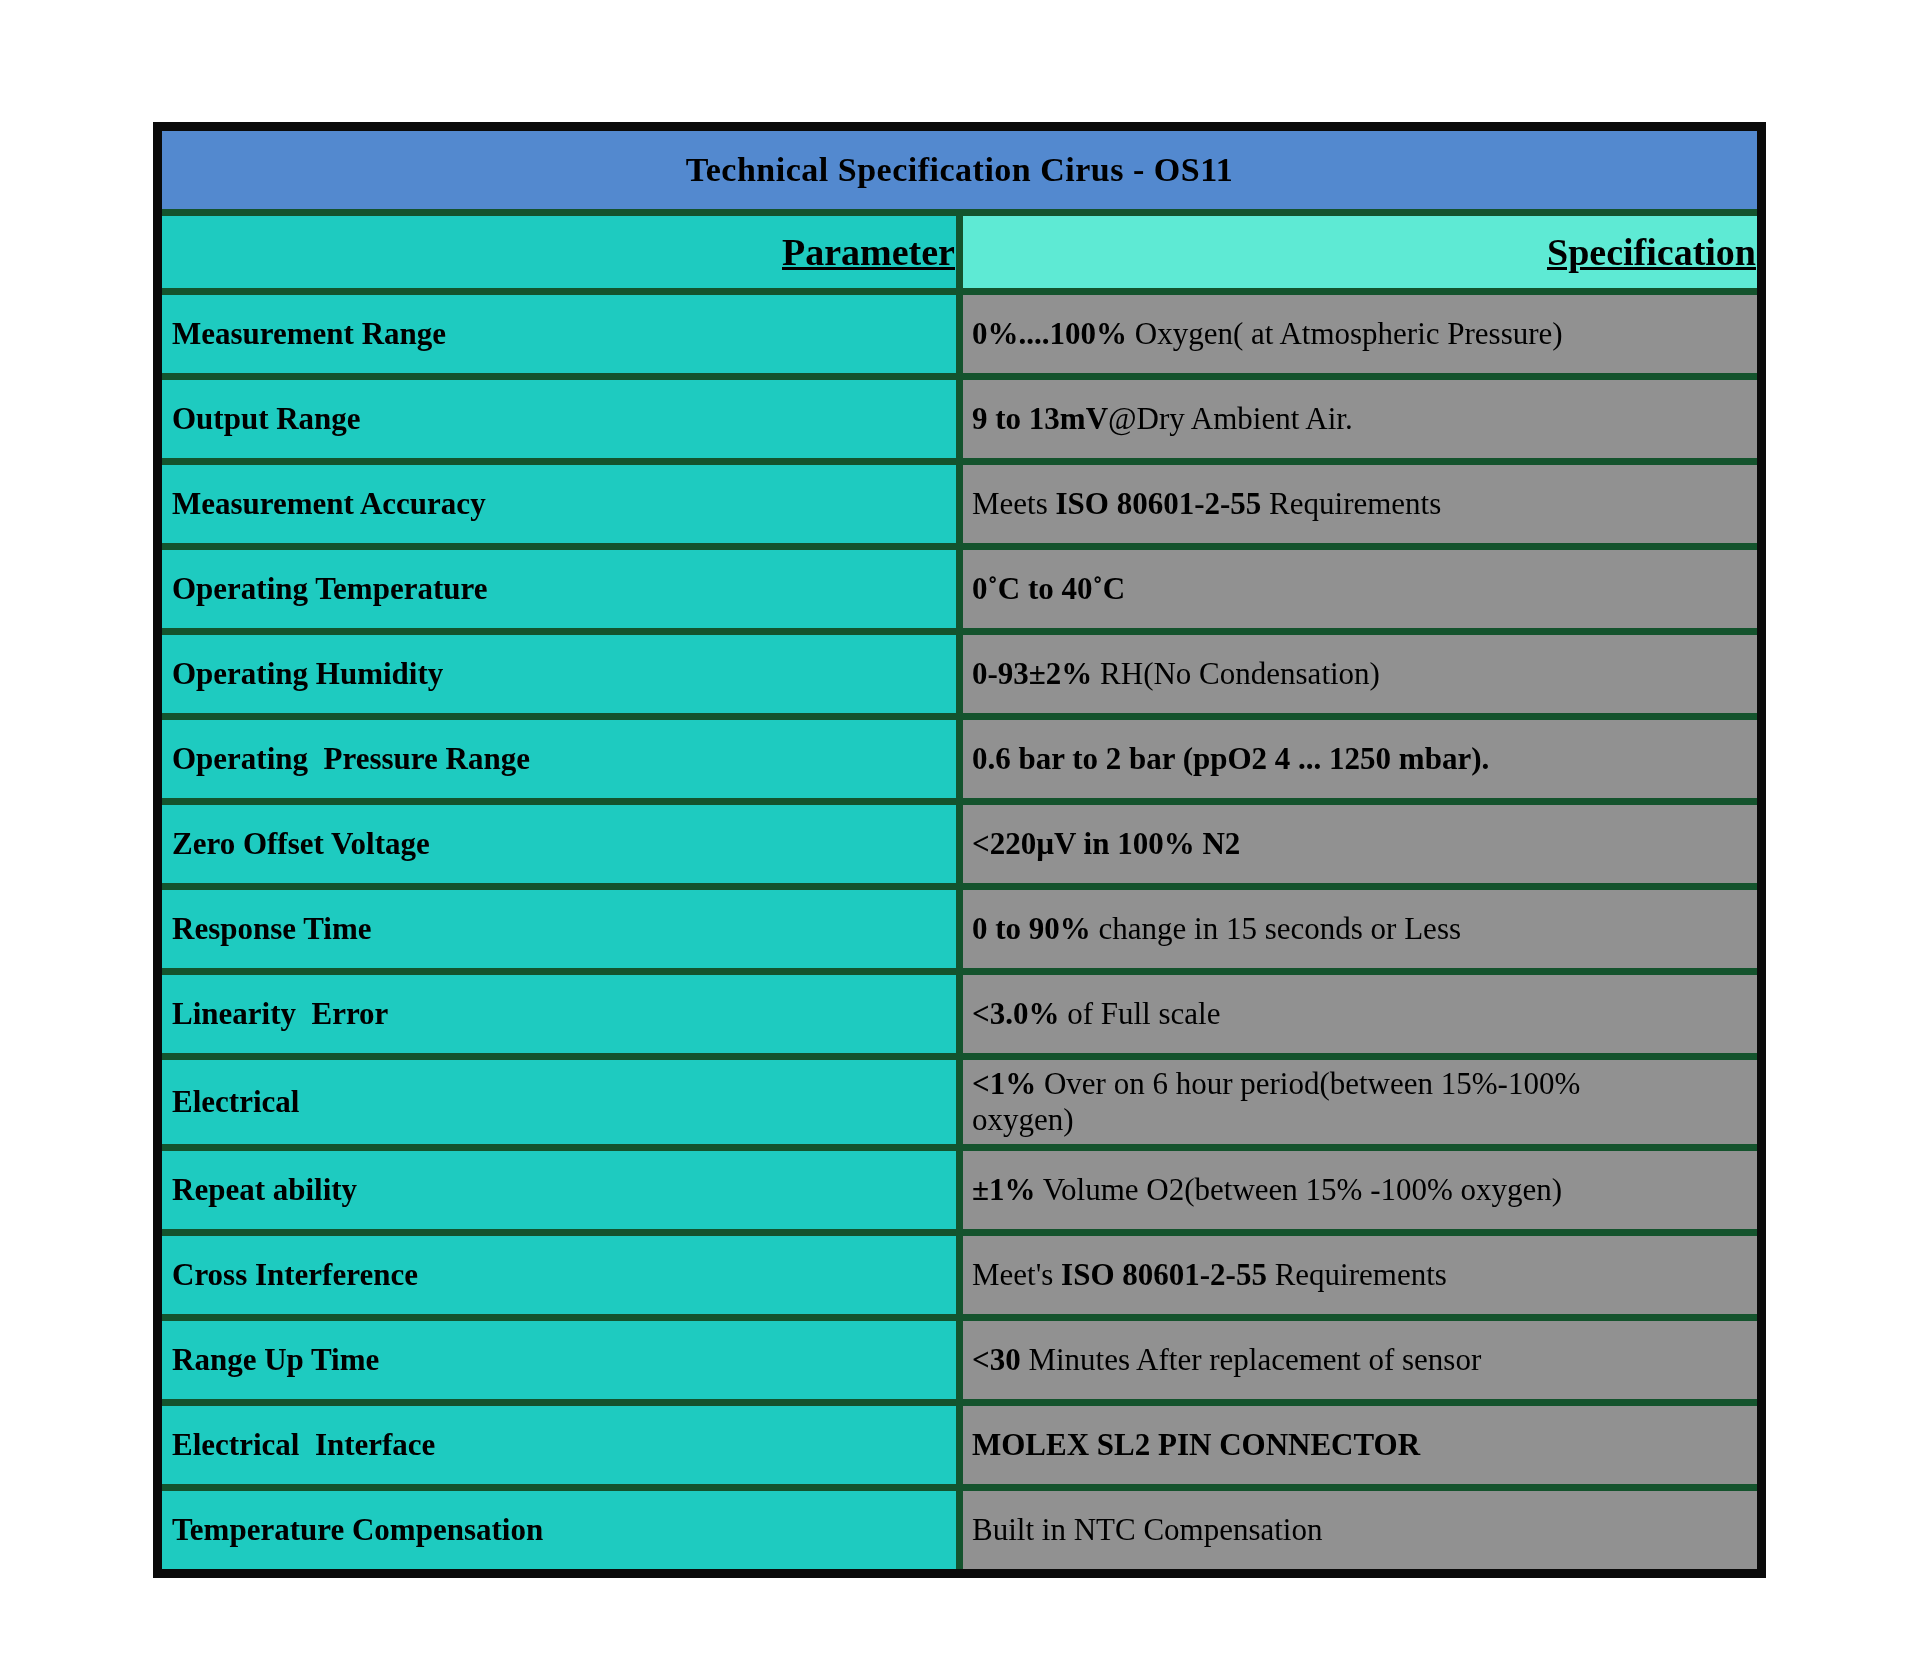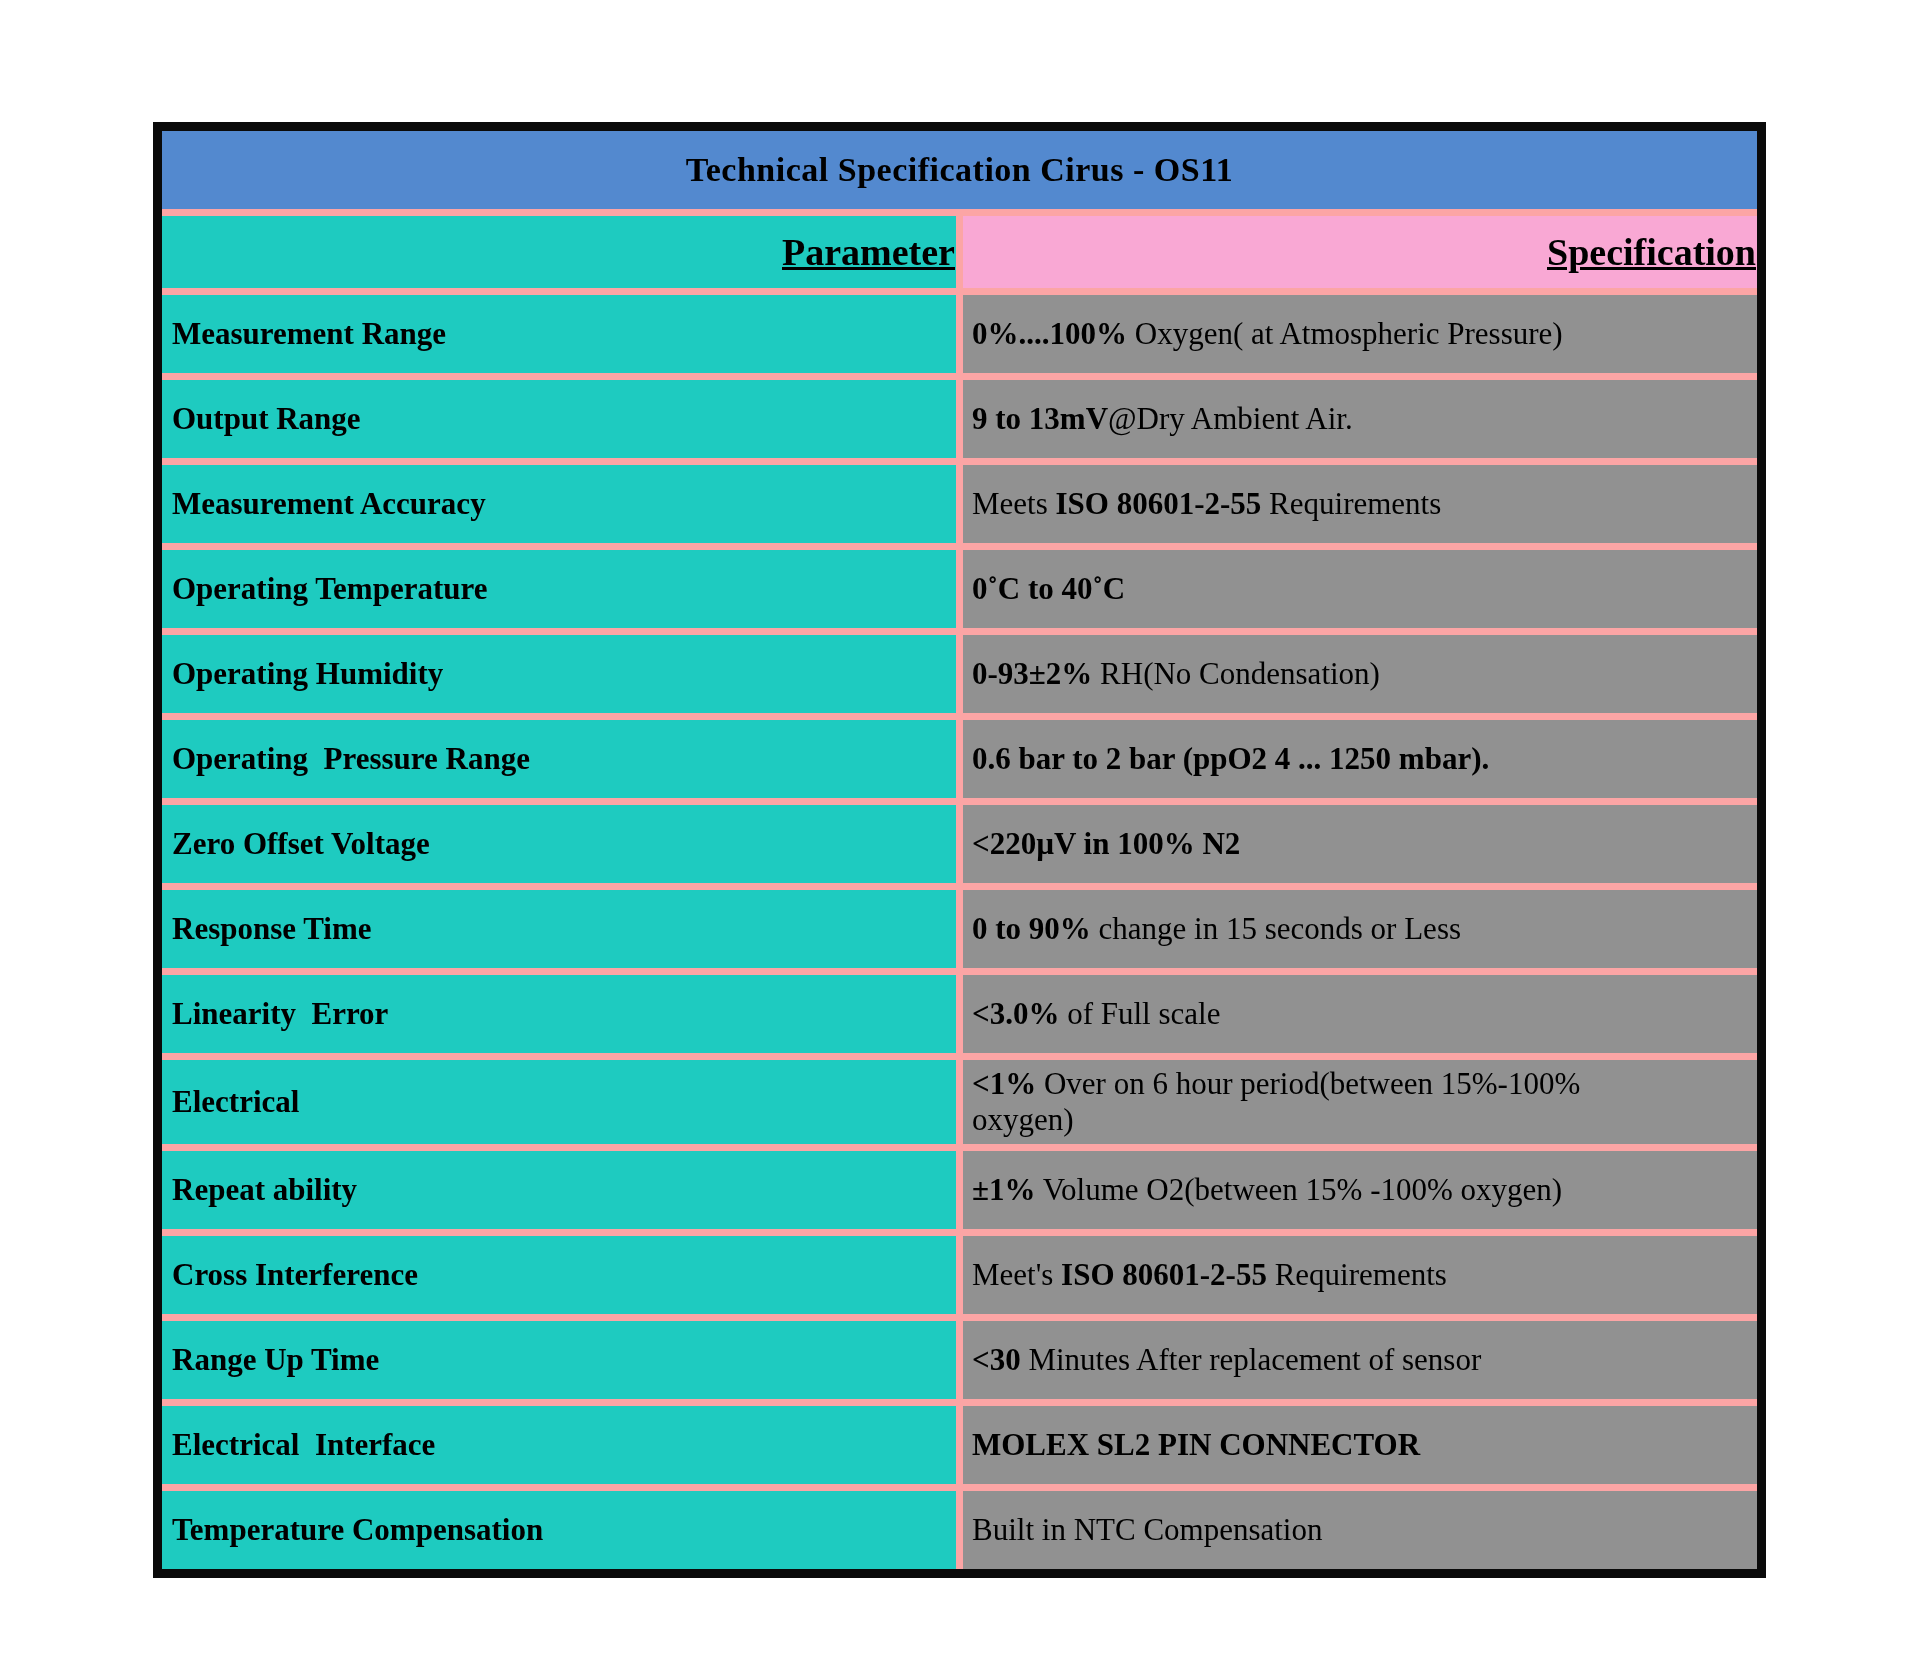--- a/index.html
+++ b/index.html
@@ -19,42 +19,42 @@
     position: absolute;
     left: 153px;
     top: 122px;
     width: 1613px;
     border-collapse: collapse;
     border: 9px solid #0a0a0a;
     table-layout: fixed;
   }
   table.spec-table th,
   table.spec-table td {
-    border: 7px solid #fca5a5;
+    border: 7px solid #14532d;
     color: #000000;
     vertical-align: middle;
   }
   .title-cell {
     background: #5389cf;
     height: 76px;
     text-align: center;
     font-weight: bold;
     font-size: 34px;
     letter-spacing: 0.5px;
   }
   .param-header, .spec-header {
     height: 70px;
     text-align: right;
     font-weight: bold;
     font-size: 38px;
     width: 50%;
     text-decoration: underline;
   }
   .param-header { background: #1ecbc0; }
-  .spec-header  { background: #f9a8d4; }
+  .spec-header  { background: #5eead4; }
   td.param-cell {
     background: #1ecbc0;
     font-weight: bold;
     font-size: 31px;
     padding: 6px 6px 6px 10px;
     height: 66px;
     white-space: pre-wrap;
   }
   td.spec-cell {
     background: #919191;

